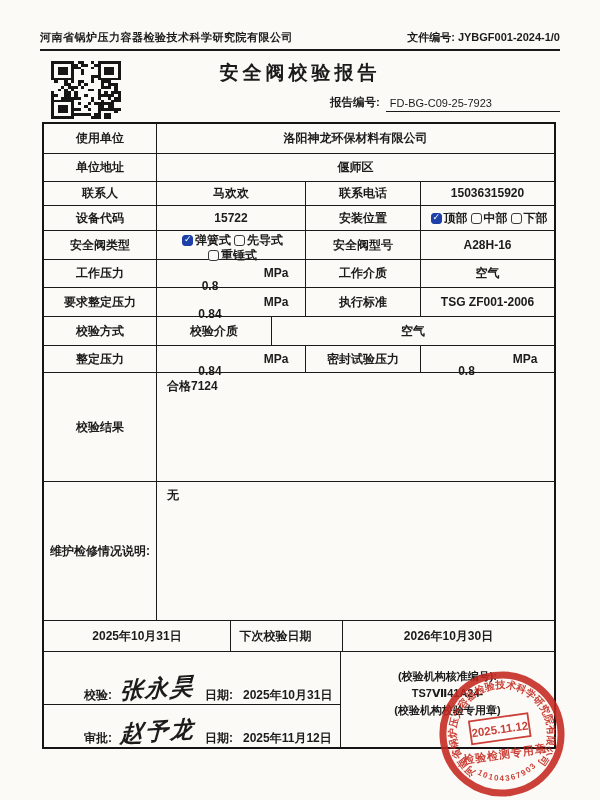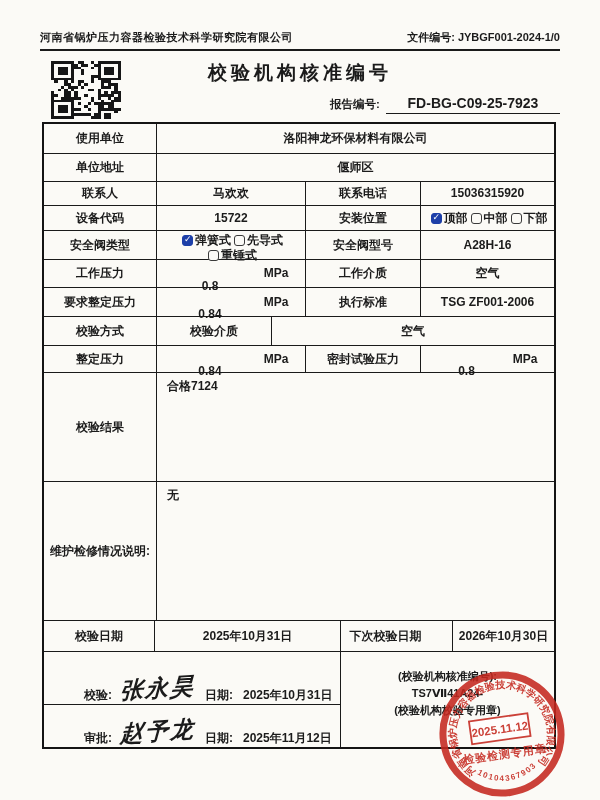--- a/index.html
+++ b/index.html
@@ -18,21 +18,21 @@
   .doc-no{font-size:11px;font-weight:700;}
   .hdr-rule{left:40px;top:49px;width:520px;height:2px;background:#1a1a1a;}
 
   .qr-box{left:51px;top:61px;width:70px;height:58px;display:grid;
     grid-template-columns:repeat(21,1fr);grid-template-rows:repeat(21,1fr);background:#fbfaf6;}
   .qr-box div{background:#161616;}
 
   .page-title{left:0;top:60px;width:600px;text-align:center;font-size:19px;font-weight:700;letter-spacing:4px;}
   .report-no-row{left:330px;top:95px;width:230px;display:flex;align-items:flex-end;}
   .report-no-label{font-size:11.5px;font-weight:700;white-space:nowrap;padding-bottom:2px;}
-  .report-no-value{flex:1;text-align:center;font-size:14px;font-weight:700;
+  .report-no-value{flex:1;text-align:left;font-size:11px;font-weight:400;
     border-bottom:1.6px solid #1a1a1a;padding:0 4px 2px;margin-left:6px;}
 
   
   .tbl{left:42px;top:122px;width:510px;border:2px solid #141414;background:transparent;
     display:flex;flex-direction:column;font-size:12px;}
   .row{display:flex;align-items:stretch;}
   .row + .row{border-top:1.4px solid #1a1a1a;}
   .cell{display:flex;align-items:center;justify-content:center;box-sizing:border-box;
     padding:2px 4px;text-align:center;line-height:1.25;}
   .cell + .cell{border-left:1.4px solid #1a1a1a;}
@@ -303,21 +303,21 @@
     <div style="grid-column:5;grid-row:21"></div>
     <div style="grid-column:6;grid-row:21"></div>
     <div style="grid-column:7;grid-row:21"></div>
     <div style="grid-column:13;grid-row:21"></div>
     <div style="grid-column:14;grid-row:21"></div>
     <div style="grid-column:15;grid-row:21"></div>
     <div style="grid-column:17;grid-row:21"></div>
     <div style="grid-column:18;grid-row:21"></div>
   </div>
 
-<div class="abs page-title">校验机构核准编号</div>
+<div class="abs page-title">安全阀校验报告</div>
 
 <div class="abs report-no-row">
   <span class="report-no-label">报告编号:</span>
   <span class="report-no-value">FD-BG-C09-25-7923</span>
 </div>
 
 <div class="abs tbl">
 
   <div class="row h29">
     <div class="cell lbl ca1">使用单位</div>
@@ -419,21 +419,20 @@
     <div class="cell lbl ca1">校验结果</div>
     <div class="cell ca4 topleft">合格7124</div>
   </div>
 
   <div class="row h138">
     <div class="cell lbl ca1">维护检修情况说明:</div>
     <div class="cell ca4 topleft">无</div>
   </div>
 
   <div class="row h30">
-    <div class="cell lbl cb1">校验日期</div>
     <div class="cell cb2 muted">2025年10月31日</div>
     <div class="cell lbl cb3">下次校验日期</div>
     <div class="cell cb4 muted">2026年10月30日</div>
   </div>
 
   <div class="row" style="height:95px">
     <div class="sig-left">
       <div class="sig-row first">
         <span class="sig-label">校验:</span>
         <span class="sig-name">张永昊</span>

